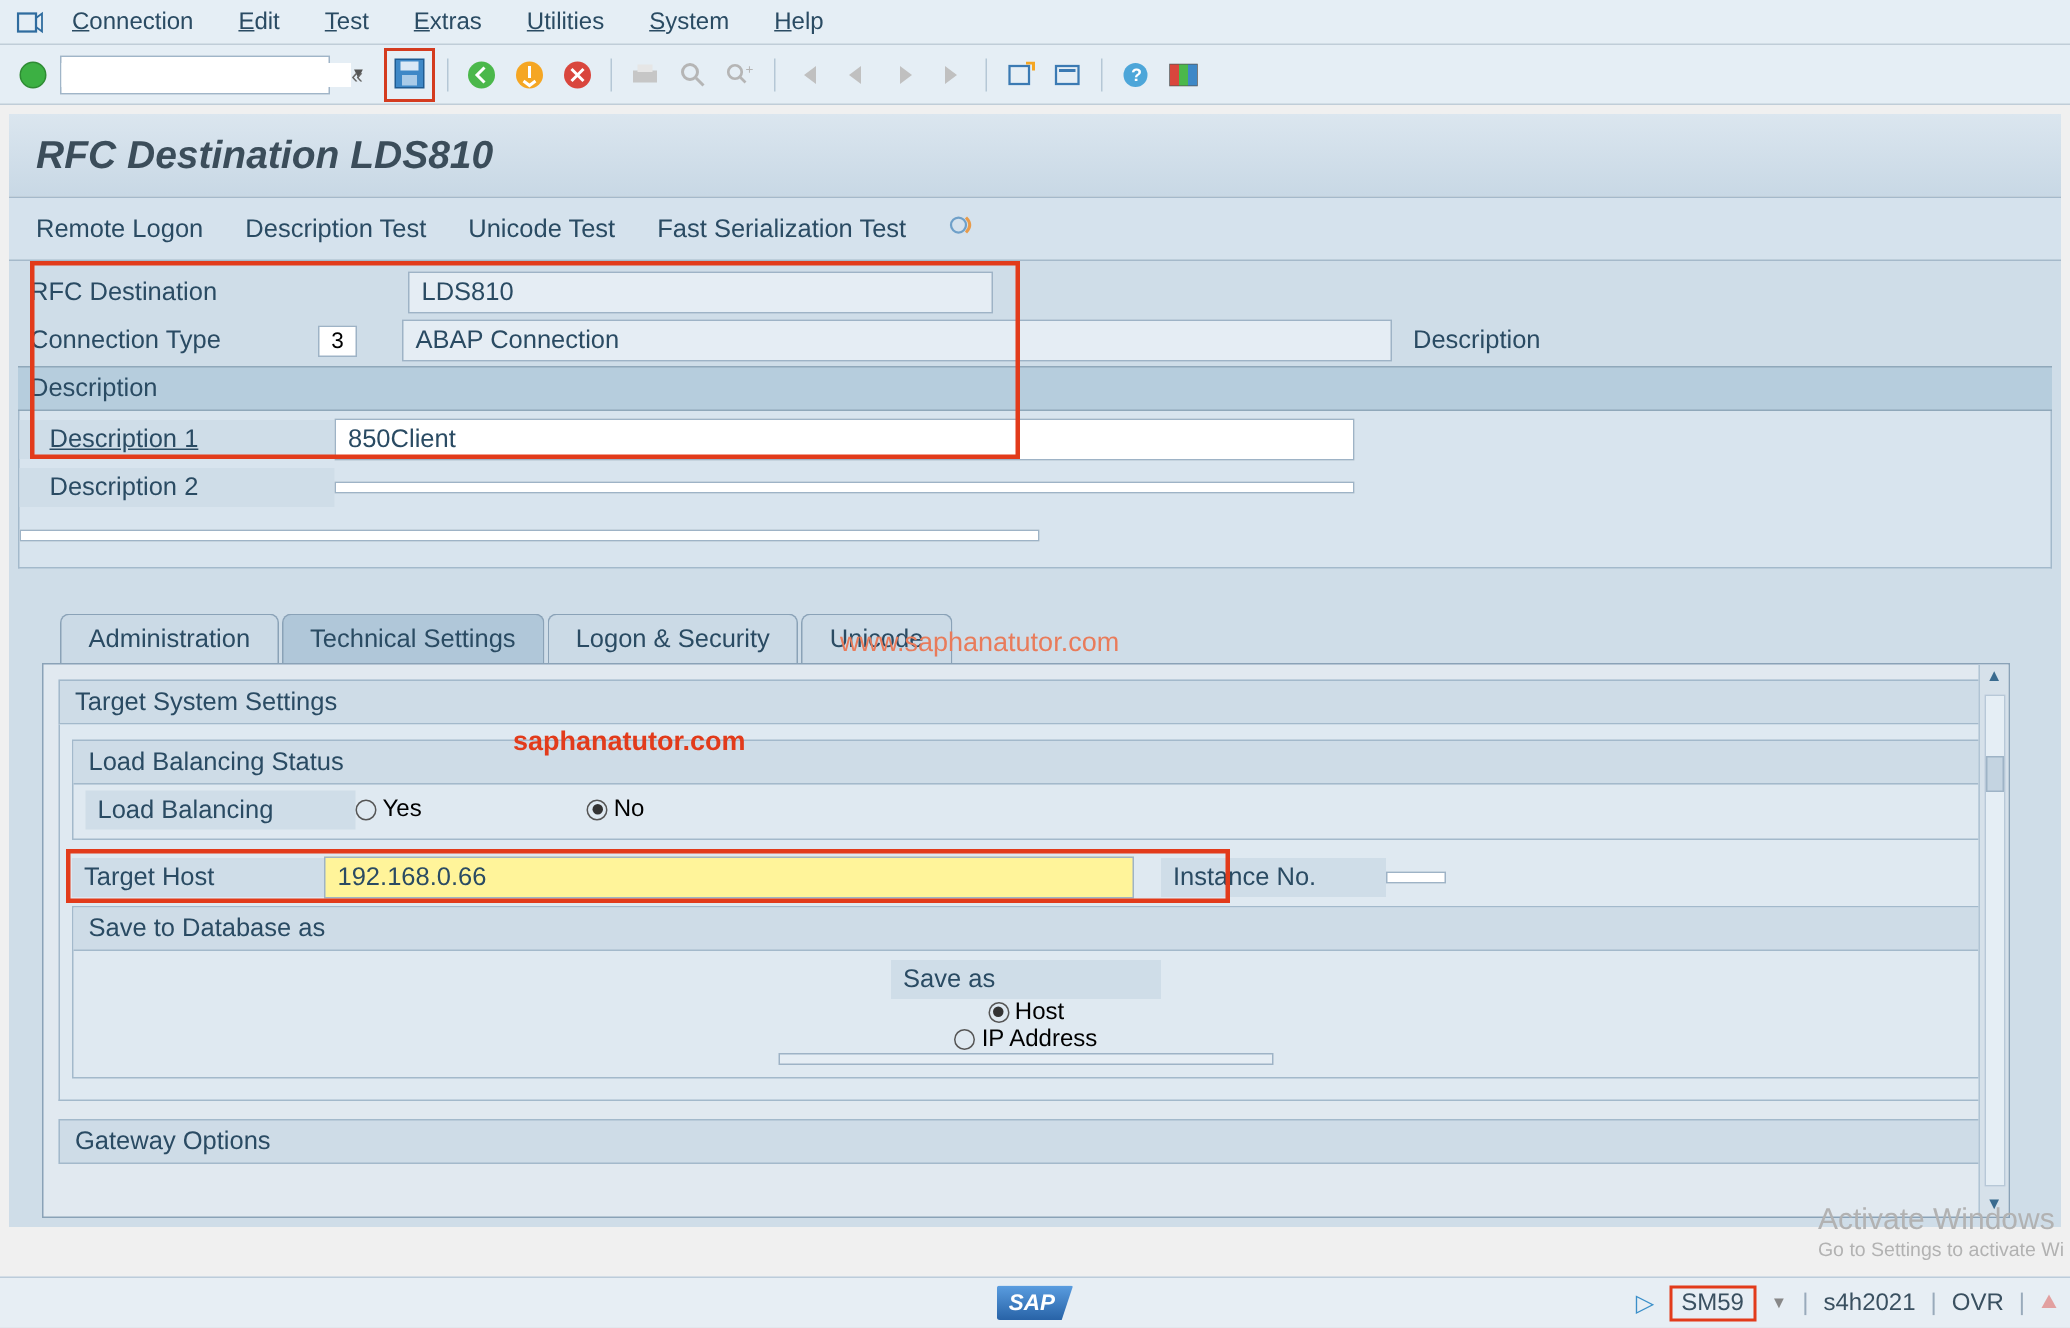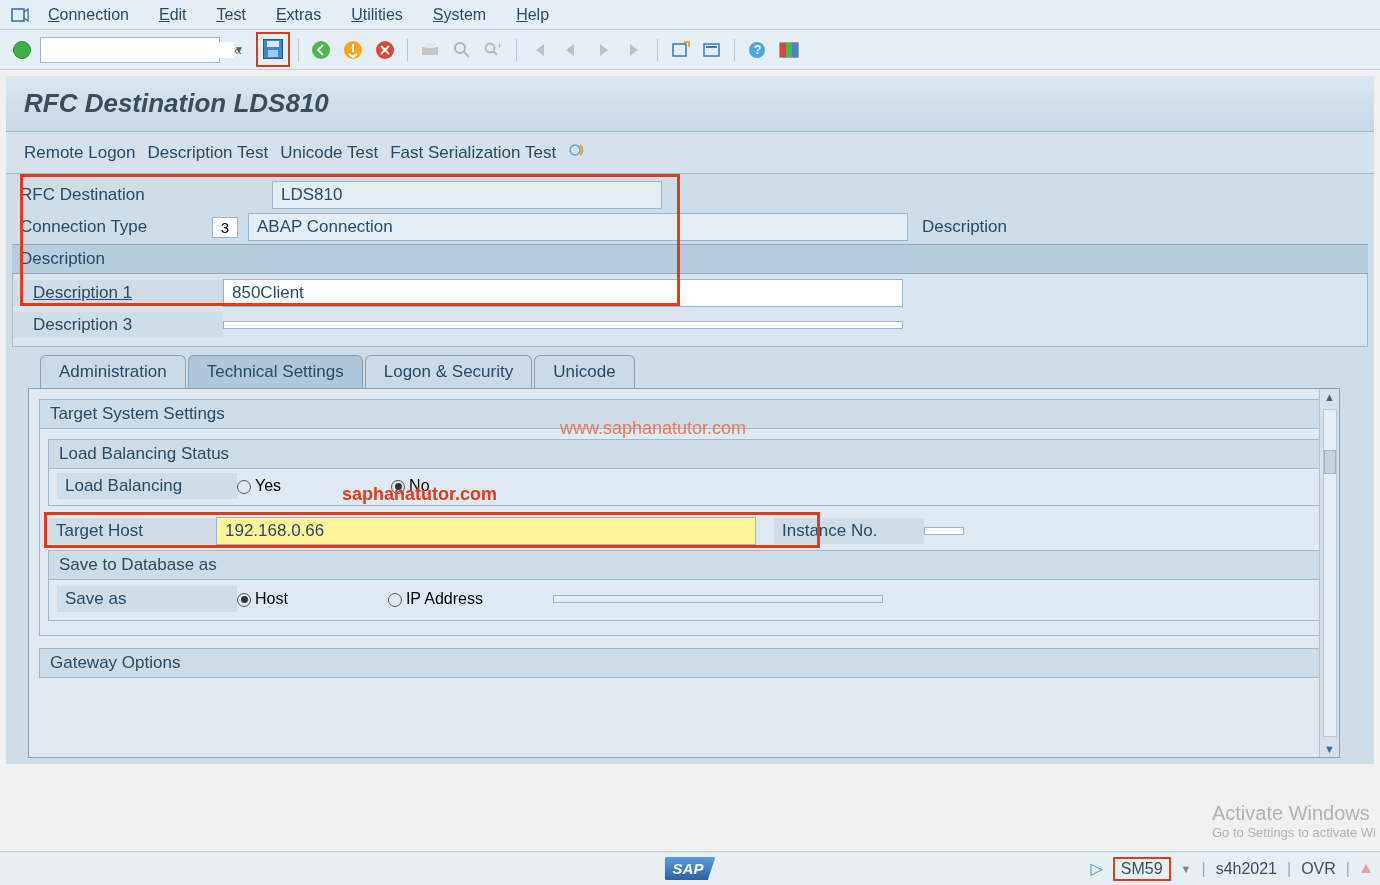--- a/index.html
+++ b/index.html
@@ -19,40 +19,40 @@
 .dropdown-arrow { width:18px; text-align:center; color:#555; font-size:10px; }
 .toolbar-btn { width: 28px; height: 28px; display: inline-flex; align-items: center; justify-content: center; border: 1px solid transparent; }
 .toolbar-sep { width: 1px; height: 22px; background: #b5c7d6; margin: 0 4px; }
 .save-box { border: 2px solid #d43b1f; padding: 1px; }
 
 
 .title-band { background: linear-gradient(#dbe6ef,#c8d8e5); padding: 12px 18px; border-bottom: 1px solid #a5b9ca; margin: 6px 6px 0 6px; }
 .title-band h1 { font-style: italic; font-size: 26px; color: #3b4d5a; font-weight: bold; }
 
 
-.action-bar { background: #d5e2ed; padding: 8px 18px; display:flex; align-items:center; gap: 12px; font-size: 17px; color: #2a4b63; margin: 0 6px; border-bottom: 1px solid #a5b9ca; }
+.action-bar { background: #d5e2ed; padding: 8px 18px; display:flex; align-items:center; gap: 28px; font-size: 17px; color: #2a4b63; margin: 0 6px; border-bottom: 1px solid #a5b9ca; }
 
 
 .content { margin: 0 6px; background: #cfdde8; padding: 6px; position: relative; }
 .form-grid { background: #cfdde8; }
 .row { display:flex; align-items:center; min-height: 30px; margin-bottom: 2px; }
 .lbl { font-size: 17px; color: #2a4b63; padding: 3px 8px; background: #cfdde8; }
 .lbl.w1 { width: 200px; }
 .field { background: #fff; border: 1px solid #9eb3c6; padding: 3px 8px; font-size: 17px; color: #2a4b63; }
 .field.ro { background: #e5edf4; }
 .small-box { width: 26px; text-align: center; background: #fff; border: 1px solid #9eb3c6; font-size: 15px; padding: 1px;}
 
 .section-head { background: #b6cddd; border-top: 1px solid #90a8ba; border-bottom: 1px solid #90a8ba; padding: 4px 8px; font-size: 17px; color: #2a4b63; }
 .section-body { background: #d8e4ee; padding: 4px 0; border: 1px solid #a3b9cb; border-top:none; }
 
 
 .redbox1 { position:absolute; border: 3px solid #e23b1b; pointer-events:none; }
 
 
-.tabs-row { display:flex; align-items:flex-start; margin-top: 8px; padding: 0 28px; }
+.tabs-row { display:flex; align-items:flex-start; margin-top: 30px; padding: 0 28px; }
 .tab { background: #cbdae6; border: 1px solid #8aa2b7; border-bottom: none; padding: 6px 18px; font-size: 17px; color: #2a4b63; margin-right: 2px; border-top-left-radius: 6px; border-top-right-radius: 6px; cursor: pointer; }
 .tab.active { background: #b0c7d9; font-weight: normal; }
 
 
 .tab-panel { background: #e1e9f0; border: 1px solid #8aa2b7; margin: 0 28px 0 16px; padding: 10px 10px 4px 10px; position: relative; height: 370px; overflow: hidden; }
 .scrollbar-v { position:absolute; right:0; top:0; width:20px; height:100%; background:#d6e1ea; border-left:1px solid #b0c4d4; }
 .scroll-arrow { height: 16px; display:flex; align-items:center; justify-content:center; color:#3a6b8f; font-size:11px; }
 .scroll-track { position:absolute; top:20px; bottom:20px; right:2px; width:14px; background:#e5eef5; border:1px solid #b7c8d7; }
 .scroll-thumb { height:24px; background:#c4d4e1; border:1px solid #9eb3c6; margin-top:40px;}
 
@@ -224,31 +224,34 @@
   <div class="form-grid">
     <div class="row">
       <div class="lbl w1">RFC Destination</div>
       <div style="width:60px;"></div>
       <div class="field ro" style="width:390px;">LDS810</div>
     </div>
     <div class="row">
       <div class="lbl w1">Connection Type</div>
       <div class="small-box">3</div>
       <div style="width:10px;"></div>
-      <div class="field ro" style="width:660px;">ABAP Connection</div>
+      <div class="field ro" style="width:660px;margin-left:20px;">ABAP Connection</div>
       <div class="lbl" style="margin-left:6px;">Description</div>
     </div>
     <div class="section-head">Description</div>
     <div class="section-body">
       <div class="row">
         <div class="lbl" style="width:210px; padding-left:20px;text-decoration:underline;">Description 1</div>
         <div class="field" style="width:680px;">850Client</div>
       </div>
       <div class="row">
-        <div class="lbl" style="width:210px; padding-left:20px;">Description 3</div>
+        <div class="lbl" style="width:210px; padding-left:20px;">Description 2</div>
+        <div class="field" style="width:680px;"></div>
+      </div>
+      <div class="row">
         <div class="field" style="width:680px;"></div>
       </div>
     </div>
   </div>
 
   <div class="tabs-row">
     <div class="tab">Administration</div>
     <div class="tab active">Technical Settings</div>
     <div class="tab">Logon &amp; Security</div>
     <div class="tab">Unicode</div>
@@ -278,21 +281,21 @@
       <div class="row" style="position:relative;">
         <div class="redbox1" style="left:-4px; top:-4px; width:776px; height:36px;"></div>
         <div class="lbl" style="width:168px;">Target Host</div>
         <div class="field highlight ip">192.168.0.66</div>
         <div class="lbl" style="width:150px; margin-left:18px;">Instance No.</div>
         <div class="field" style="width:40px;"></div>
       </div>
 
       <div style="border:1px solid #a3b9cb; margin-top:4px;">
         <div class="panel-head" style="border:none;border-bottom:1px solid #a3b9cb;">Save to Database as</div>
-        <div class="row" style="padding:6px 8px;">
+        <div class="row" style="padding:6px 8px;flex-direction:column;">
           <div class="lbl" style="width:180px;">Save as</div>
           <span><span class="radio checked"></span><span>Host</span></span>
           <span style="width:100px;"></span>
           <span><span class="radio"></span><span>IP Address</span></span>
           <span style="width:70px;"></span>
           <div class="field ro" style="width:330px;"></div>
         </div>
       </div>
     </div>
 

